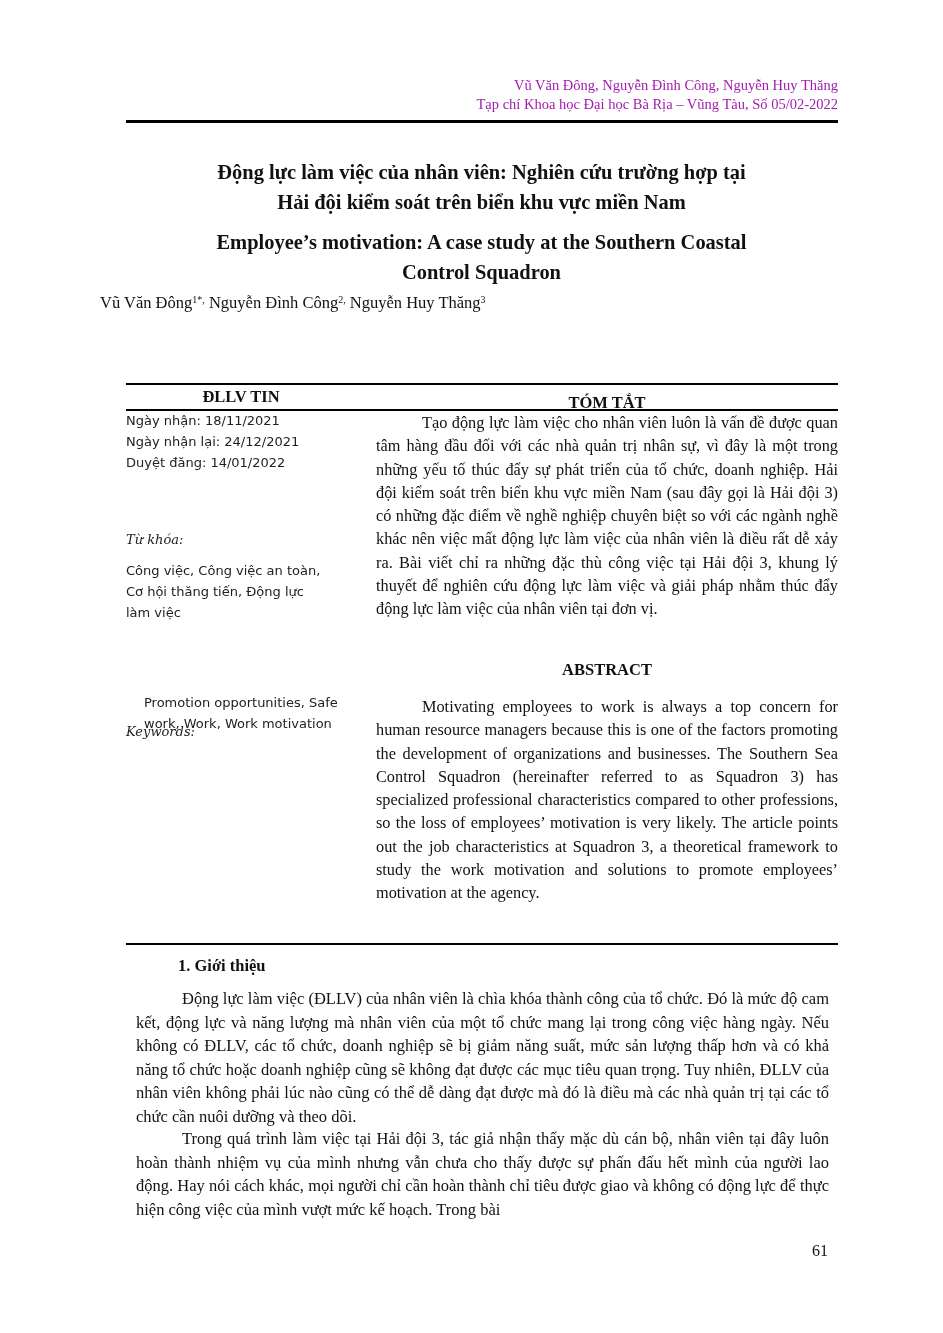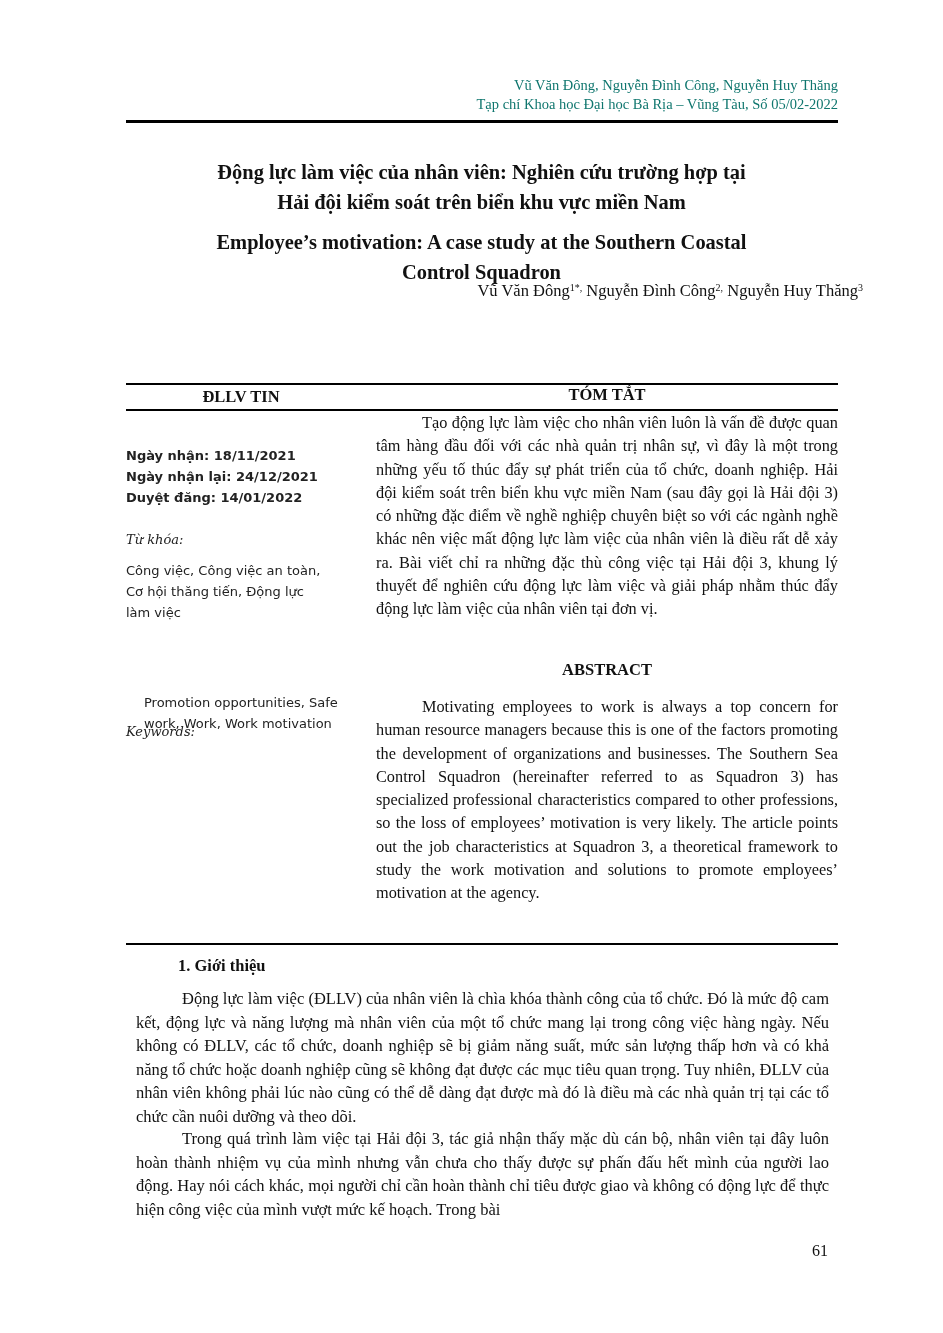--- a/index.html
+++ b/index.html
@@ -1,22 +1,22 @@
 <!DOCTYPE html>
 <html><head>
 <meta charset="utf-8">
 <style>
   html, body { margin: 0; padding: 0; background: #ffffff; }
   body { width: 943px; height: 1333px; position: relative; overflow: hidden; color: #111; font-family: "Liberation Serif", serif; }
   .abs { position: absolute; }
-  .run-head { right: 105px; top: 76px; text-align: right; font-size: 14.5px; line-height: 19px; color: #0f766e; }
+  .run-head { right: 105px; top: 76px; text-align: right; font-size: 14.5px; line-height: 19px; color: #a21caf; }
   .run-rule { left: 126px; width: 712px; top: 120px; height: 3px; background: #000; }
   .title-vi { left: 100px; width: 763px; top: 157px; text-align: center; font-weight: bold; font-size: 22px; line-height: 30px; transform: scaleX(0.93); transform-origin: center; }
   .title-en { left: 100px; width: 763px; top: 227px; text-align: center; font-weight: bold; font-size: 22px; line-height: 30px; transform: scaleX(0.93); transform-origin: center; }
-  .authors { left: 100px; width: 763px; top: 280px; text-align: right; font-size: 16.5px; line-height: 22px; }
+  .authors { left: 100px; width: 763px; top: 292px; text-align: left; font-size: 16.5px; line-height: 22px; }
   sup { font-size: 10px; vertical-align: top; position: relative; top: -3px; }
   .rule { left: 126px; width: 712px; height: 2px; background: #000; }
   .col-head { font-weight: bold; font-size: 16.5px; text-align: center; }
   .side { left: 126px; width: 220px; font-family: "DejaVu Sans", sans-serif; font-size: 13px; line-height: 21px; color: #222; }
   .side-it { font-style: italic; font-family: "DejaVu Serif", serif; }
   .para { text-align: justify; font-size: 16.3px; line-height: 23.3px; }
   .abs-col { left: 376px; width: 462px; }
   .body-col { left: 136px; width: 693px; font-size: 16.5px; line-height: 23.5px; }
   .indent { text-indent: 46px; }
   .page-num { left: 812px; top: 1242px; font-size: 16px; }
@@ -42,24 +42,24 @@
 <div class="abs authors">
   <div>
     <span>Vũ Văn Đông</span><sup>1*,</sup>
     <span>Nguyễn Đình Công</span><sup>2,</sup>
     <span>Nguyễn Huy Thăng</span><sup>3</sup>
   </div>
 </div>
 
 <div class="abs rule" style="top:383px;"></div>
 <div class="abs col-head" style="left:126px;width:230px;top:387px;">ĐLLV TIN</div>
-<div class="abs col-head" style="left:376px;width:462px;top:385px;">TÓM TẮT</div>
+<div class="abs col-head" style="left:376px;width:462px;top:393px;">TÓM TẮT</div>
 <div class="abs rule" style="top:409px;"></div>
 
-<div class="abs side" style="top:445px;font-weight:bold;">
+<div class="abs side" style="top:410px;">
   <div>Ngày nhận: 18/11/2021</div>
   <div>Ngày nhận lại: 24/12/2021</div>
   <div>Duyệt đăng: 14/01/2022</div>
 </div>
 <div class="abs side side-it" style="top:529px;">Từ khóa:</div>
 <div class="abs side" style="top:560px;width:200px;">Công việc, Công việc an toàn, Cơ hội thăng tiến, Động lực làm việc</div>
 <div class="abs side side-it" style="top:721px;">Keywords:</div>
 <div class="abs side" style="top:692px;width:225px;margin-left:18px;">Promotion opportunities, Safe work, Work, Work motivation</div>
 
 <div class="abs para abs-col indent" style="top:411px;">Tạo động lực làm việc cho nhân viên luôn là vấn đề được quan tâm hàng đầu đối với các nhà quản trị nhân sự, vì đây là một trong những yếu tố thúc đẩy sự phát triển của tổ chức, doanh nghiệp. Hải đội kiểm soát trên biển khu vực miền Nam (sau đây gọi là Hải đội 3) có những đặc điểm về nghề nghiệp chuyên biệt so với các ngành nghề khác nên việc mất động lực làm việc của nhân viên là điều rất dễ xảy ra. Bài viết chỉ ra những đặc thù công việc tại Hải đội 3, khung lý thuyết để nghiên cứu động lực làm việc và giải pháp nhằm thúc đẩy động lực làm việc của nhân viên tại đơn vị.</div>

